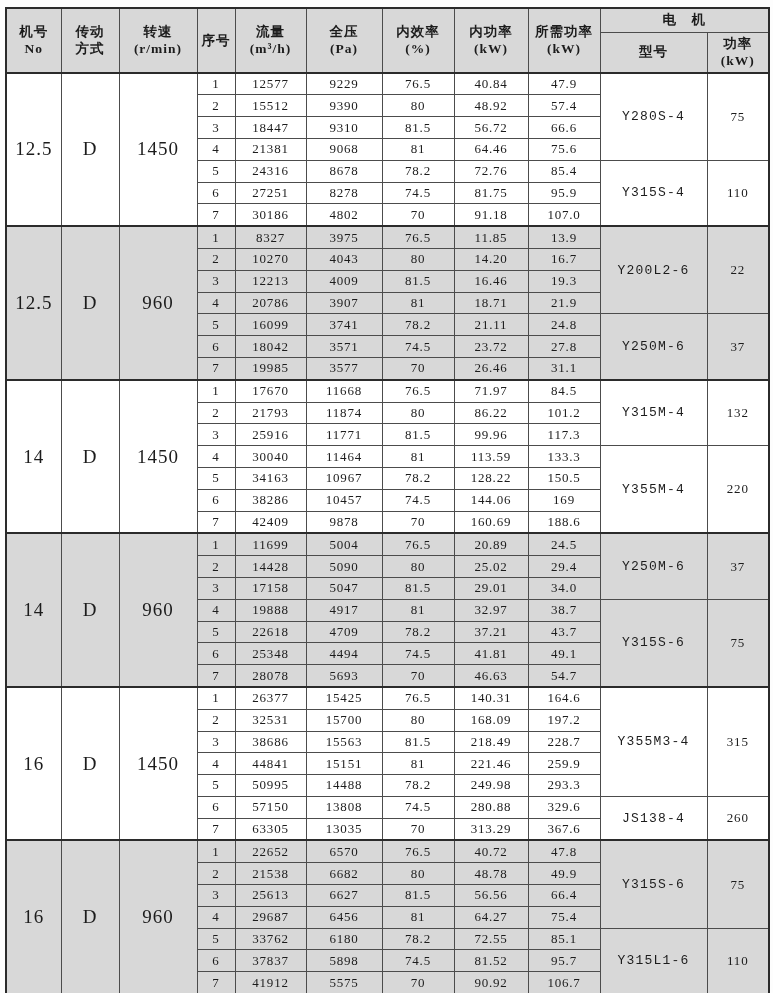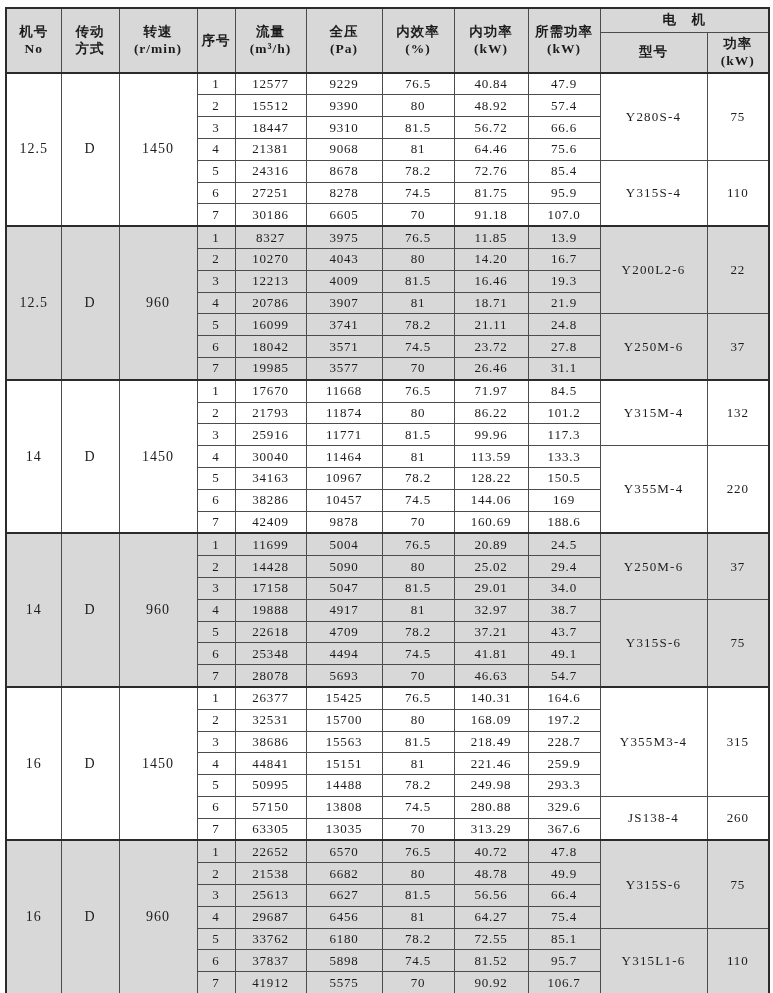--- a/index.html
+++ b/index.html
@@ -42,22 +42,22 @@
   .spec-table thead tr.head-sub { height: 34px; }
   .spec-table td {
     font-size: 13px;
     height: 20.8px;
     padding: 0 2px;
     letter-spacing: 0.8px;
     background: #ffffff;
   }
   .spec-table tr.shaded td { background: #d8d8d8; }
   .spec-table tr.block-top td { border-top: 2px solid #2b2b2b; }
-  .spec-table td.group-cell { font-size: 14px; letter-spacing: 1px; }
-  .spec-table td.motor-model-cell { letter-spacing: 1.2px; }
+  .spec-table td.group-cell { font-size: 19px; letter-spacing: 1px; }
+  .spec-table td.motor-model-cell { letter-spacing: 1.2px; font-family: Liberation Mono, monospace; }
 </style>
 </head>
 <body>
 
 <div class="page">
   <table class="spec-table">
     <colgroup>
       <col style="width:55px">
         <col style="width:58px">
         <col style="width:78px">
@@ -149,21 +149,21 @@
           <td>6</td>
           <td>27251</td>
           <td>8278</td>
           <td>74.5</td>
           <td>81.75</td>
           <td>95.9</td>
         </tr>
         <tr>
           <td>7</td>
           <td>30186</td>
-          <td>6605</td>
+          <td>4802</td>
           <td>70</td>
           <td>91.18</td>
           <td>107.0</td>
         </tr>
         <tr class="shaded block-top">
           <td rowspan="7" class="group-cell">12.5</td>
           <td rowspan="7" class="group-cell">D</td>
           <td rowspan="7" class="group-cell">960</td>
           <td>1</td>
           <td>8327</td>

